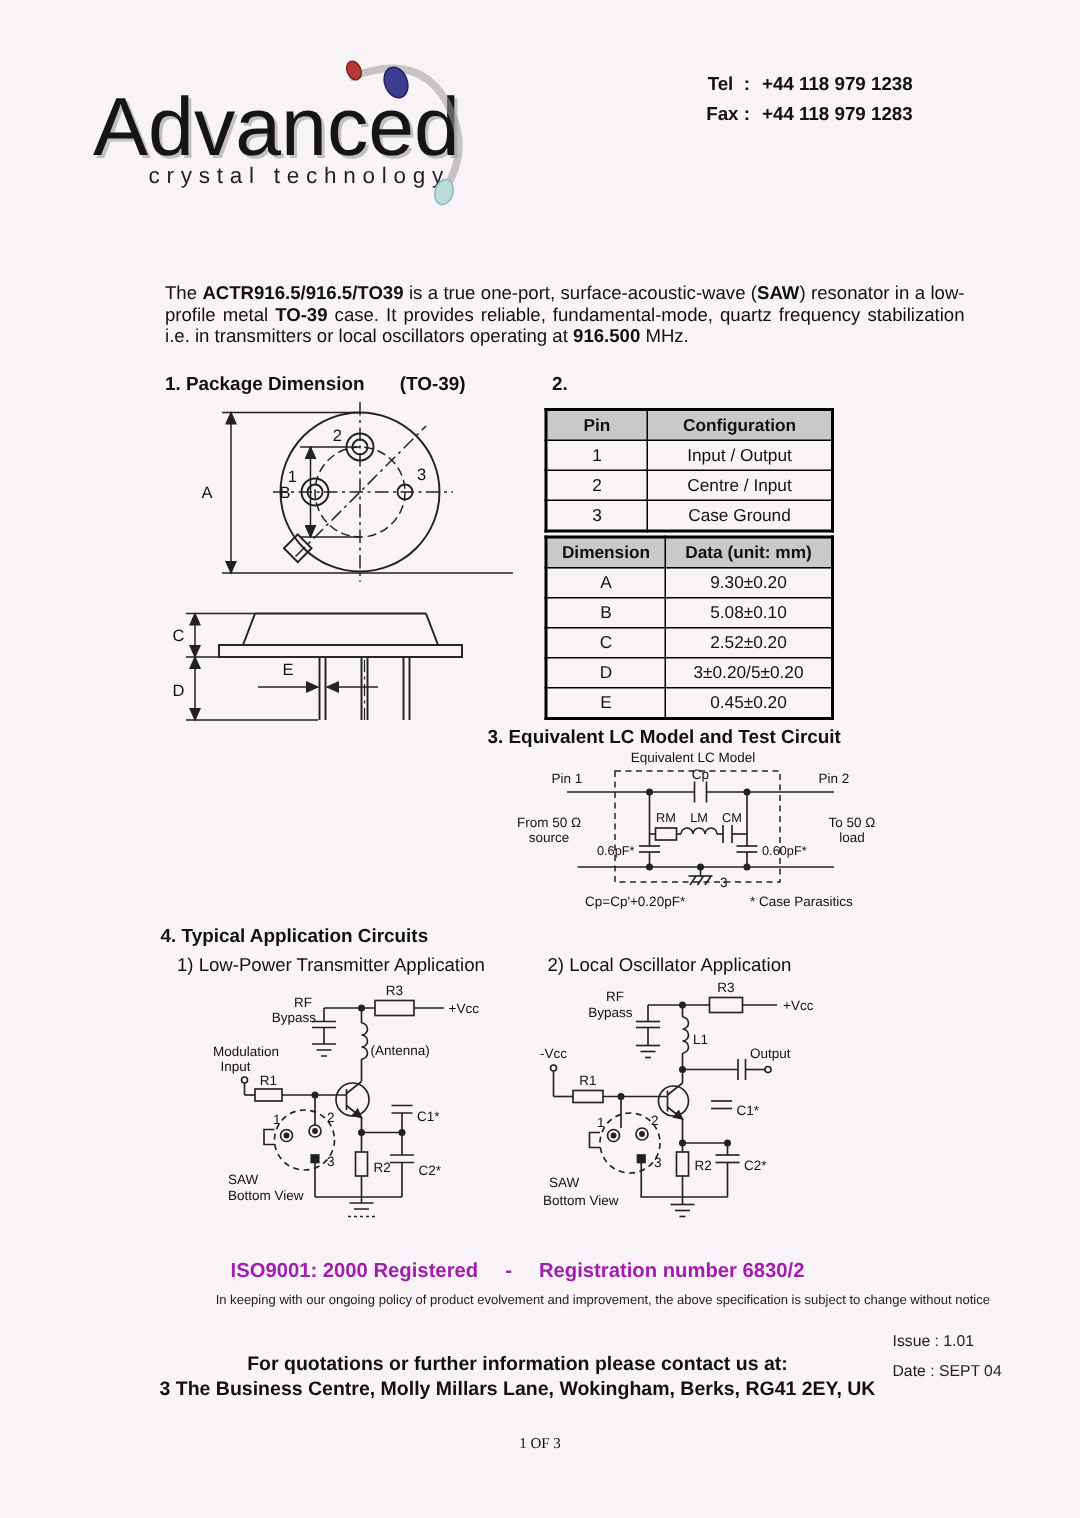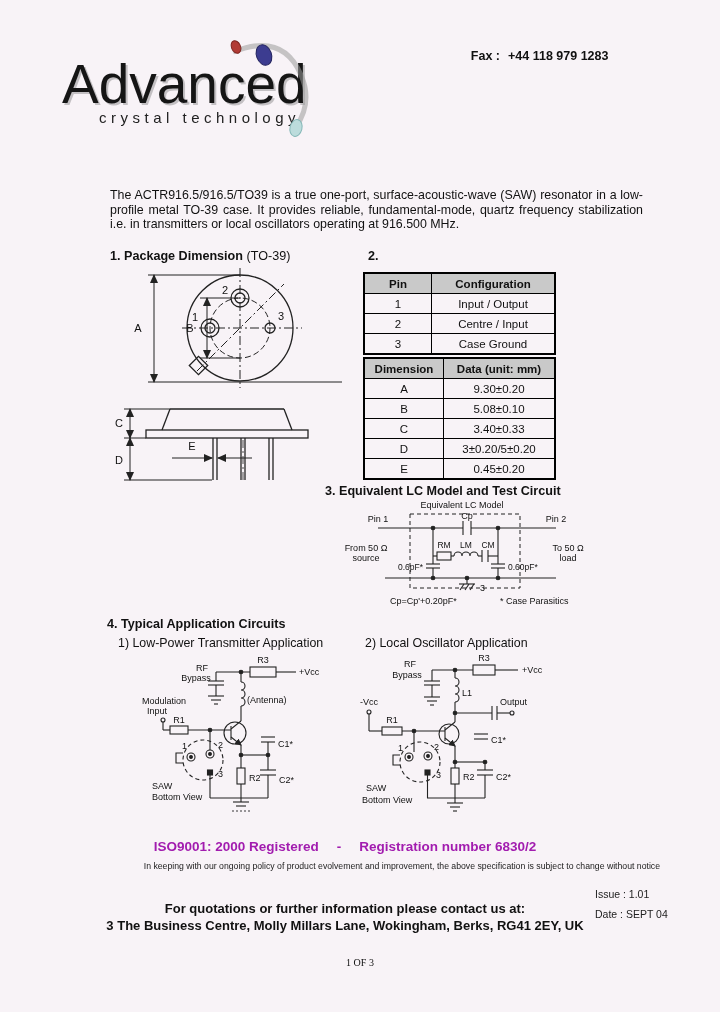--- a/index.html
+++ b/index.html
@@ -9,24 +9,24 @@
   
   .logo-main{left:62px;top:52px;font-size:55px;letter-spacing:0px;color:#151515;
              text-shadow:2px 2px 0 rgba(130,130,130,.45);font-weight:400;}
   .logo-sub{left:99px;top:109px;font-size:15px;letter-spacing:4.5px;color:#222;}
   .contact{left:448px;top:46px;width:230px;font-size:12.5px;font-weight:bold;line-height:20px;}
   .contact .row{display:flex;}
   .contact .lbl{width:52px;text-align:right;margin-right:8px;white-space:pre;}
   .contact a{color:#111;text-decoration:underline;}
   
   .intro{left:110px;top:188px;width:533px;font-size:12.4px;line-height:1.18;text-align:justify;}
-  .b{font-weight:normal;}
+  .b{font-weight:bold;}
   
   .sec{font-size:12.6px;font-weight:bold;}
-  .sec .norm{font-weight:normal;}
+  .sec .norm{font-weight:bold;padding-left:20px;}
   .sub{font-size:12.4px;}
   
   table.dtable{border-collapse:collapse;font-size:11.5px;background:#f8f3f7;}
   table.dtable td{border:1px solid #000;text-align:center;padding:0 4px;height:19px;}
   table.dtable tr.hd td{background:#c9c9c9;font-weight:bold;}
   table.dtable{border:2px solid #000;}
   .pin-c1{width:58px;} .pin-c2{width:114px;}
   .dim-c1{width:70px;} .dim-c2{width:102px;}
   
   svg text{font-family:"Liberation Sans",sans-serif;fill:#111;stroke:none;}
@@ -59,20 +59,24 @@
     </g>
     <g>
       <ellipse cx="61" cy="25" rx="7.5" ry="10.5" transform="rotate(-20 61 25)" fill="#3c3c90" stroke="#22225e" stroke-width="1"></ellipse>
     </g>
     <g>
       <ellipse cx="93" cy="98" rx="6" ry="8.5" transform="rotate(14 93 98)" fill="#bcdcdc" stroke="#86b8b8" stroke-width="1"></ellipse>
     </g>
   </svg>
 
   <div class="abs contact">
+    <div class="row">
+      <span class="lbl">Tel  :</span>
+      <span>+44 118 979 1238</span>
+    </div>
     <div class="row">
       <span class="lbl">Fax :</span>
       <span>+44 118 979 1283</span>
     </div>
   </div>
 
   <div class="abs intro"><span>The </span><span class="b">ACTR916.5/916.5/TO39</span><span> is a true one-port, surface-acoustic-wave (</span><span class="b">SAW</span><span>) resonator in a low-profile metal </span><span class="b">TO-39</span><span> case. It provides reliable, fundamental-mode, quartz frequency stabilization i.e. in transmitters or local oscillators operating at </span><span class="b">916.500</span><span> MHz.</span></div>
 
   <div class="abs sec" style="left:110px;top:249px;">
     <span>1. Package Dimension</span><span class="norm"> (TO-39)</span>
@@ -170,21 +174,21 @@
     <tr>
       <td>A</td>
       <td>9.30±0.20</td>
     </tr>
     <tr>
       <td>B</td>
       <td>5.08±0.10</td>
     </tr>
     <tr>
       <td>C</td>
-      <td>3.40±0.33</td>
+      <td>2.52±0.20</td>
     </tr>
     <tr>
       <td>D</td>
       <td>3±0.20/5±0.20</td>
     </tr>
     <tr>
       <td>E</td>
       <td>0.45±0.20</td>
     </tr>
   </tbody>

